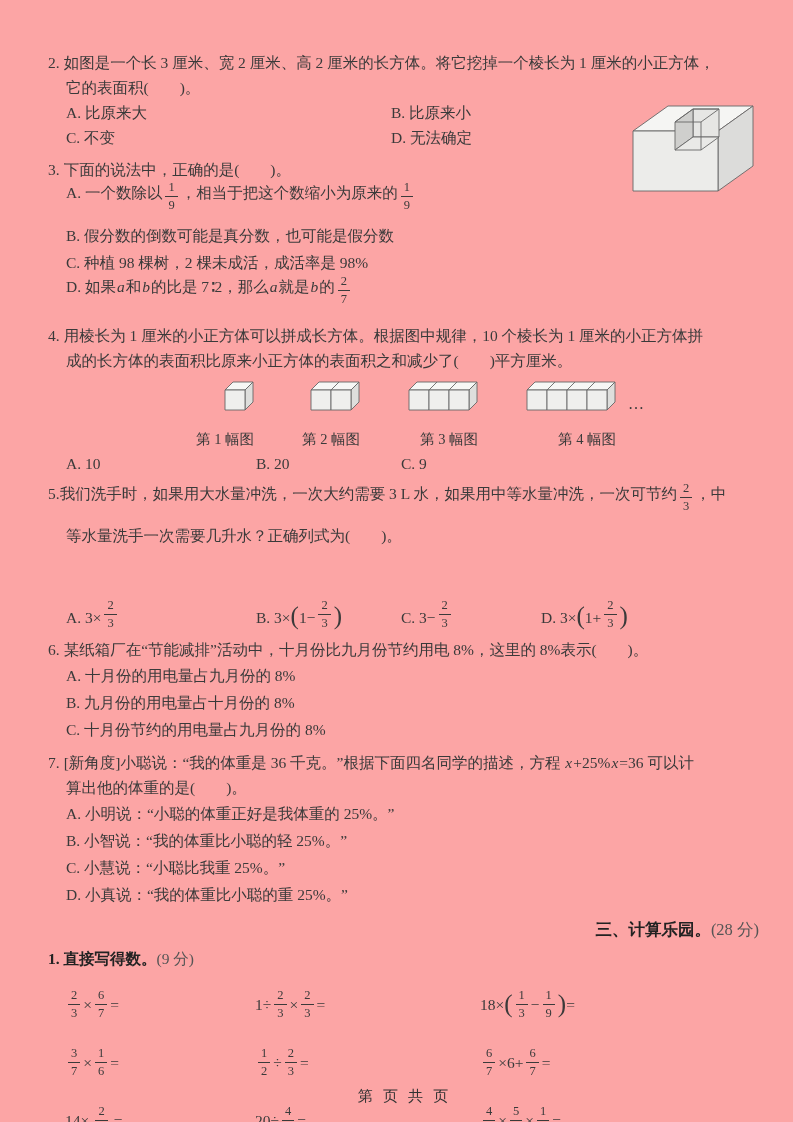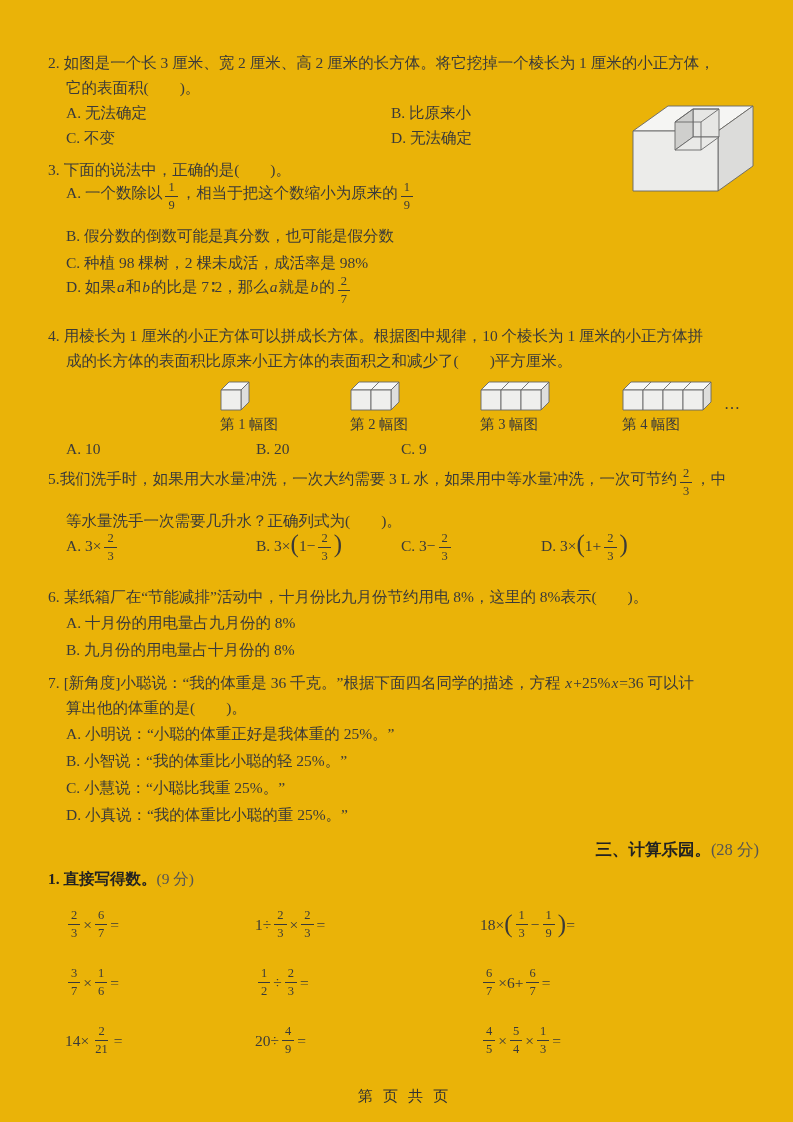--- a/index.html
+++ b/index.html
@@ -1,44 +1,44 @@
 <!DOCTYPE html>
 <html><head>
 <meta charset="utf-8">
 <style>
   html,body{margin:0;padding:0;background:#e9e9e9;}
   .page{
     position:relative;
     width:793px;height:1122px;
     margin:0 auto;
-    background:#eab308;
+    background:#fca5a5;
     font-family:"Liberation Serif","DejaVu Serif",serif;
     color:#3a3a3a;
     overflow:hidden;
   }
   .content{position:absolute;left:48px;top:50px;right:34px;font-size:15.5px;}
   .q{margin-bottom:7px;}
   .qline{line-height:25px;}
   .qline .qnum{margin-right:4px;}
   .indent{padding-left:18px;}
   .tall{display:flex;align-items:flex-start;min-height:40px;line-height:22px;flex-wrap:wrap;}
   
   .frac{display:inline-flex;flex-direction:column;align-items:center;vertical-align:middle;line-height:1;margin:0 3px;position:relative;top:-1px;}
   .frac .num{font-size:12.5px;padding:0 3px 2px;border-bottom:1px solid #3a3a3a;}
   .frac .den{font-size:12.5px;padding:2px 3px 0;}
   .bigparen{font-size:25px;line-height:1;vertical-align:middle;position:relative;top:-2px;font-weight:400;}
   .ital{font-style:italic;font-family:"Liberation Serif",serif;margin:0 1px;}
   
   .optrow2{display:grid;grid-template-columns:325px auto;padding-left:18px;line-height:25px;}
   .optrow4{display:grid;grid-template-columns:190px 145px 140px auto;padding-left:18px;line-height:25px;}
-  .optrow4 .tallcell{display:flex;align-items:flex-start;min-height:44px;}
+  .optrow4 .tallcell{display:flex;align-items:flex-end;min-height:44px;margin-top:38px;}
   .optstack{padding-left:18px;line-height:27px;}
   
   .figrow{display:flex;align-items:flex-end;gap:48px;margin:8px 0 2px 148px;}
-  .figgroup{display:flex;flex-direction:column;align-items:flex-start;gap:0;margin-left:24px;}
+  .figgroup{display:flex;flex-direction:column;align-items:flex-end;gap:15px;}
   .figlabel{font-size:14.5px;white-space:nowrap;}
   .figellipsis{align-self:flex-start;margin-left:-36px;padding-top:14px;font-size:16px;letter-spacing:2px;}
   
   .secheading{font-weight:bold;color:#222;font-size:16.5px;line-height:30px;text-align:right;}
   .secheading .score,.subheading .score{font-weight:normal;color:#555;}
   .subheading{font-weight:bold;color:#222;font-size:15.5px;line-height:28px;}
   
   .calcgrid{display:grid;grid-template-columns:190px 225px auto;row-gap:14px;margin:10px 0 0 17px;}
   .calccell{display:flex;align-items:center;min-height:44px;flex-wrap:nowrap;white-space:nowrap;}
   
@@ -70,21 +70,21 @@
       <line x1="78" y1="26" x2="78" y2="54"></line>
     </g>
   </svg>
 
   <div class="content">
 
     <div class="q">
       <div class="qline"><span class="qnum">2.</span><span>如图是一个长 3 厘米、宽 2 厘米、高 2 厘米的长方体。将它挖掉一个棱长为 1 厘米的小正方体，</span></div>
       <div class="qline indent">它的表面积(　　)。</div>
       <div class="optrow2">
-        <span>A. 无法确定</span>
+        <span>A. 比原来大</span>
         <span>B. 比原来小</span>
       </div>
       <div class="optrow2">
         <span>C. 不变</span>
         <span>D. 无法确定</span>
       </div>
     </div>
 
     <div class="q">
       <div class="qline"><span class="qnum">3.</span><span>下面的说法中，正确的是(　　)。</span></div>
@@ -194,20 +194,21 @@
               <span class="num">2</span>
               <span class="den">3</span>
             </span><span class="bigparen">)</span></span>
       </div>
     </div>
 
     <div class="q">
       <div class="qline"><span class="qnum">6.</span><span>某纸箱厂在“节能减排”活动中，十月份比九月份节约用电 8%，这里的 8%表示(　　)。</span></div>
       <div class="optstack">A. 十月份的用电量占九月份的 8%</div>
       <div class="optstack">B. 九月份的用电量占十月份的 8%</div>
+      <div class="optstack">C. 十月份节约的用电量占九月份的 8%</div>
     </div>
 
     <div class="q">
       <div class="qline"><span class="qnum">7.</span><span>[新角度]小聪说：“我的体重是 36 千克。”根据下面四名同学的描述，方程 <span class="ital">x</span>+25%<span class="ital">x</span>=36 可以计</span></div>
       <div class="qline indent">算出他的体重的是(　　)。</div>
       <div class="optstack">A. 小明说：“小聪的体重正好是我体重的 25%。”</div>
       <div class="optstack">B. 小智说：“我的体重比小聪的轻 25%。”</div>
       <div class="optstack">C. 小慧说：“小聪比我重 25%。”</div>
       <div class="optstack">D. 小真说：“我的体重比小聪的重 25%。”</div>
     </div>

